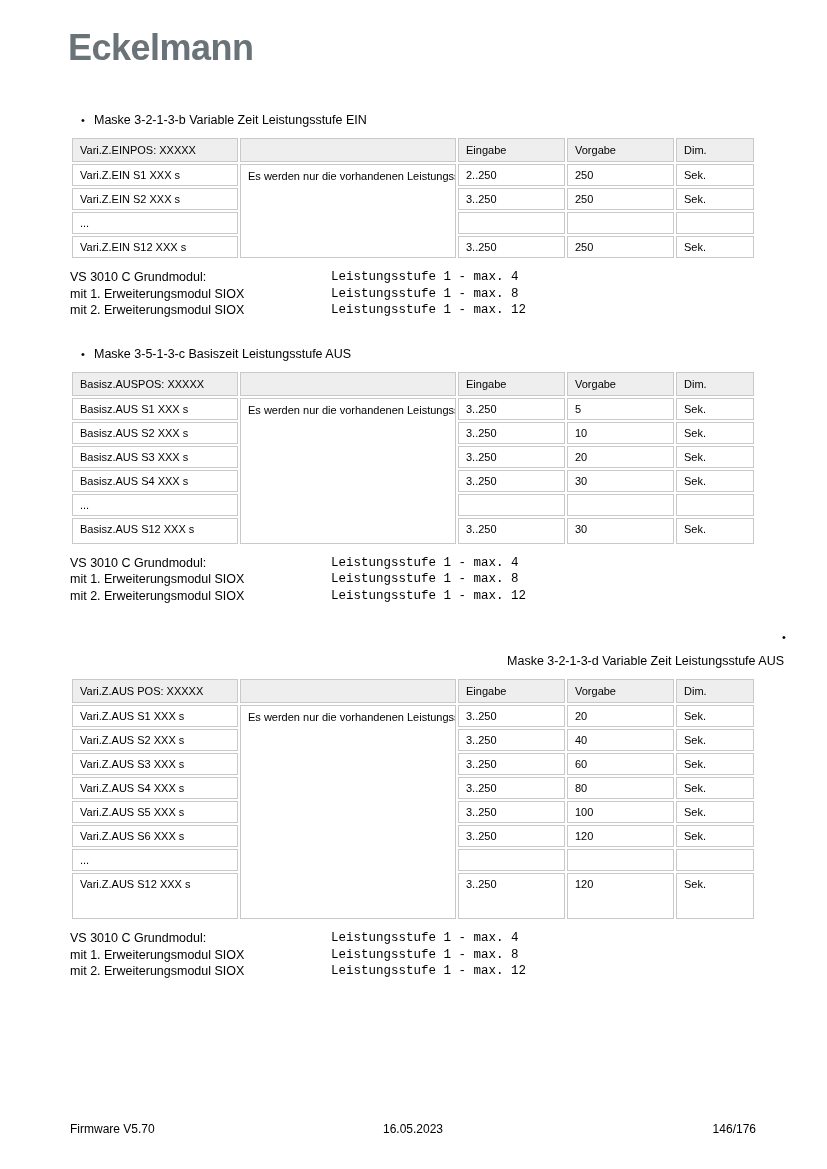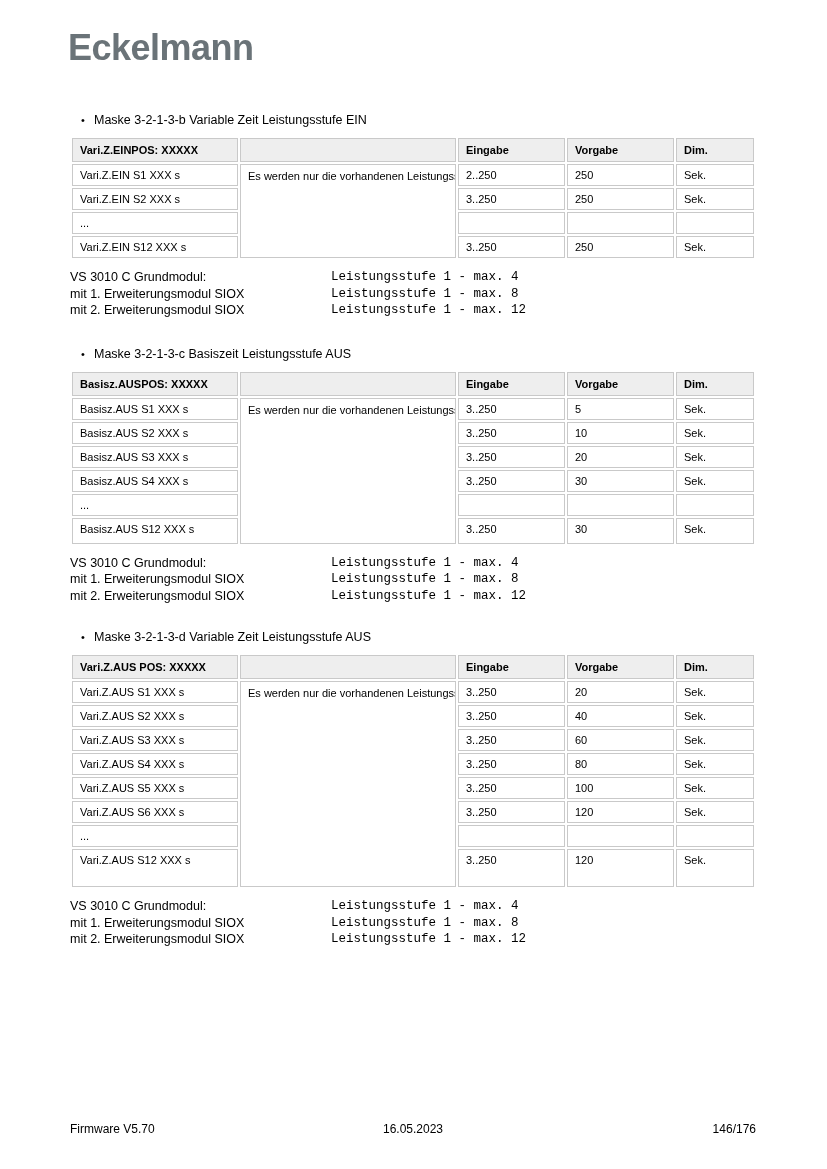--- a/index.html
+++ b/index.html
@@ -36,53 +36,53 @@
   }
   .bullet-line .bullet {
     width: 13px;
     padding-left: 11px;
     flex: 0 0 24px;
   }
   .bullet-line .bullet::before { content: "•"; font-size: 11px; }
 
   .h1 { margin-top: 46px; }
   .h2 { margin-top: 27px; }
-  .h3 { margin-top: 25px; }
+  .h3 { margin-top: 25px; flex-direction: column; }
   .h4 { margin-top: 27px; }
 
   table.param-table {
     margin-top: 7px;
     border-collapse: separate;
     border-spacing: 2px;
     width: 686px;
     table-layout: fixed;
     font-size: 11px;
   }
   table.param-table th, table.param-table td {
     border: 1px solid var(--table-border);
     padding: 4px 7px;
     text-align: left;
     vertical-align: top;
     overflow: hidden;
     white-space: nowrap;
   }
   table.param-table th {
     background: var(--table-header-bg);
-    font-weight: bold;
+    font-weight: normal;
     padding: 5px 7px;
   }
   td.note-cell {
     vertical-align: middle;
     white-space: pre-line;
     line-height: 15px;
   }
   td.note-center { text-align: center; }
   td.note-left { text-align: left; }
   tr.row-tall td { height: 26px; }
-  tr.row-xtall td { height: 38px; }
+  tr.row-xtall td { height: 46px; }
 
   .module-info {
     margin-top: 9px;
     font-size: 12.5px;
     line-height: 16.5px;
   }
   .mi-row { display: flex; gap: 21px; }
   .mi-left { flex: 0 0 240px; }
   .mi-right { flex: 1; font-family: Liberation Mono, monospace; }
 
@@ -166,21 +166,21 @@
       <div class="mi-row">
         <span class="mi-left">mit 2. Erweiterungsmodul SIOX</span>
         <span class="mi-right">Leistungsstufe 1 - max. 12</span>
       </div>
     </div>
   </section>
 
   <section>
     <div class="bullet-line h2">
       <span class="bullet"></span>
-      <span>Maske 3-2-1-3-c Basiszeit Leistungsstufe AUS</span>
+      <span>Maske 3-5-1-3-c Basiszeit Leistungsstufe AUS</span>
     </div>
     <table class="param-table">
       <colgroup>
           <col style="width:166px">
           <col style="width:216px">
           <col style="width:107px">
           <col style="width:107px">
           <col style="width:78px">
         </colgroup>
       <thead>

